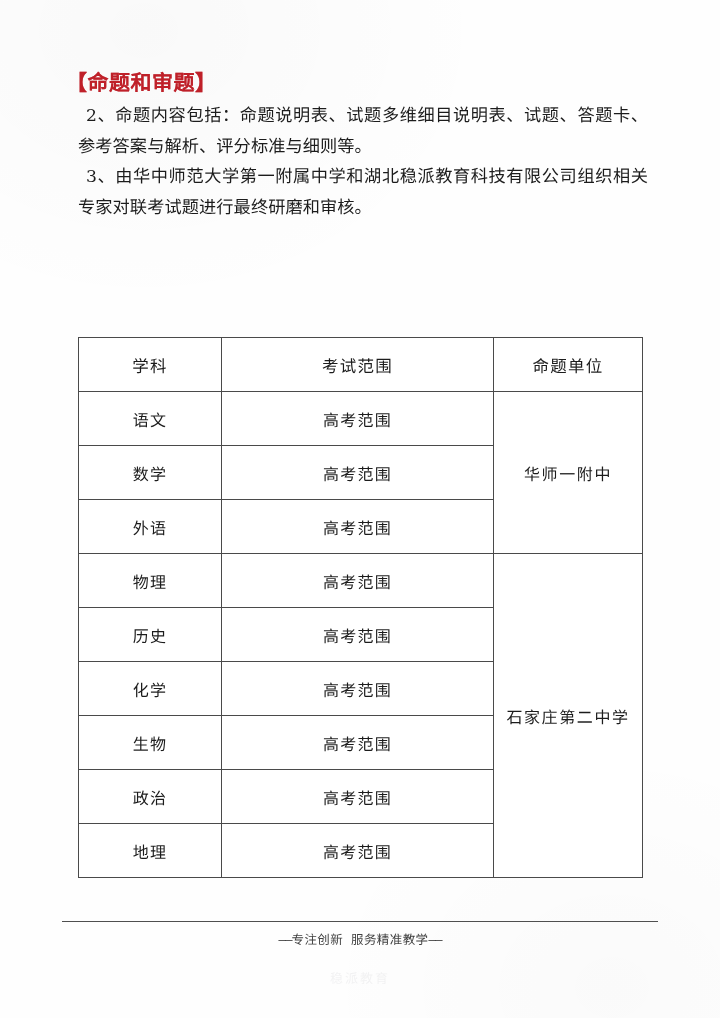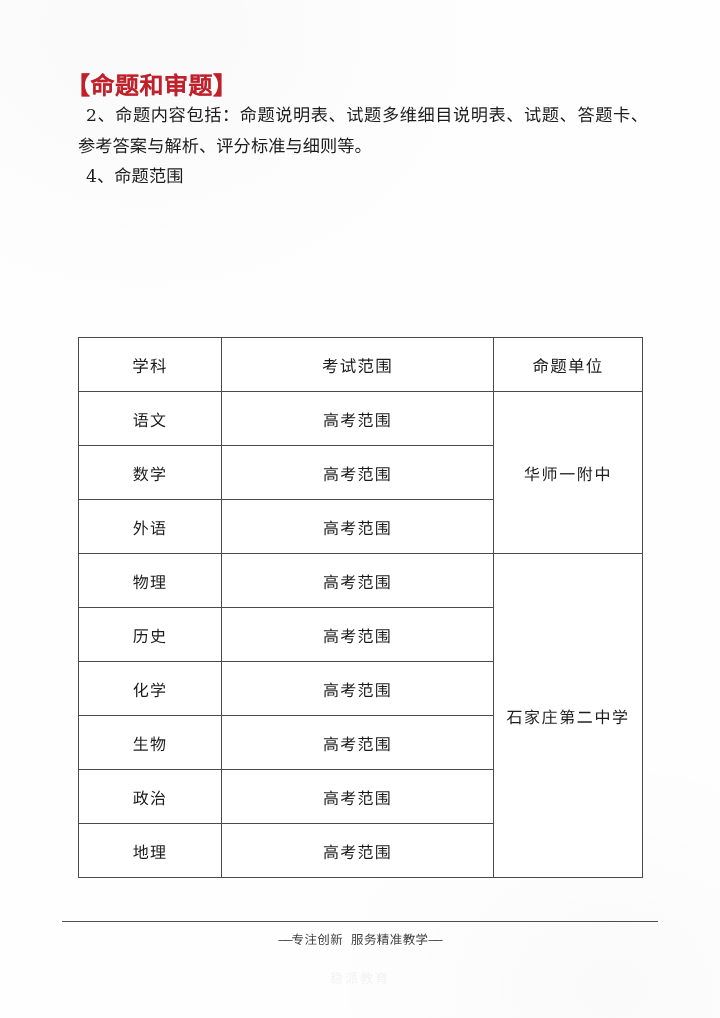--- a/index.html
+++ b/index.html
@@ -33,21 +33,21 @@
     top: 0;
     width: 720px;
   }
 
   
   .doc-heading {
     position: absolute;
     left: 66px;
     top: 66px;
     font-family: "DejaVu Sans", "Liberation Sans", sans-serif;
-    font-size: 24px;
+    font-size: 21px;
     font-weight: bold;
     color: #bf2029;
     letter-spacing: 0.5px;
     white-space: nowrap;
     text-shadow: 0 0 0.6px rgba(191,32,41,0.55);
   }
 
   
   .body-block {
     position: absolute;
@@ -142,21 +142,21 @@
 <body>
 
 <div class="page">
 
   <div class="content">
 
     <div class="doc-heading">【命题和审题】</div>
 
     <div class="body-block">
       <p class="para"><span class="indent"></span><span>2、命题内容包括：命题说明表、试题多维细目说明表、试题、答题卡、参考答案与解析、评分标准与细则等。</span></p>
-      <p class="para"><span class="indent"></span><span>4、命题范围</span></p>
+      <p class="para"><span class="indent"></span><span>3、由华中师范大学第一附属中学和湖北稳派教育科技有限公司组织相关专家对联考试题进行最终研磨和审核。</span></p>
     </div>
 
     <table class="range-table">
       <colgroup>
         <col class="c-subject">
         <col class="c-scope">
         <col class="c-unit">
       </colgroup>
       <tbody>
         <tr class="header-row">

